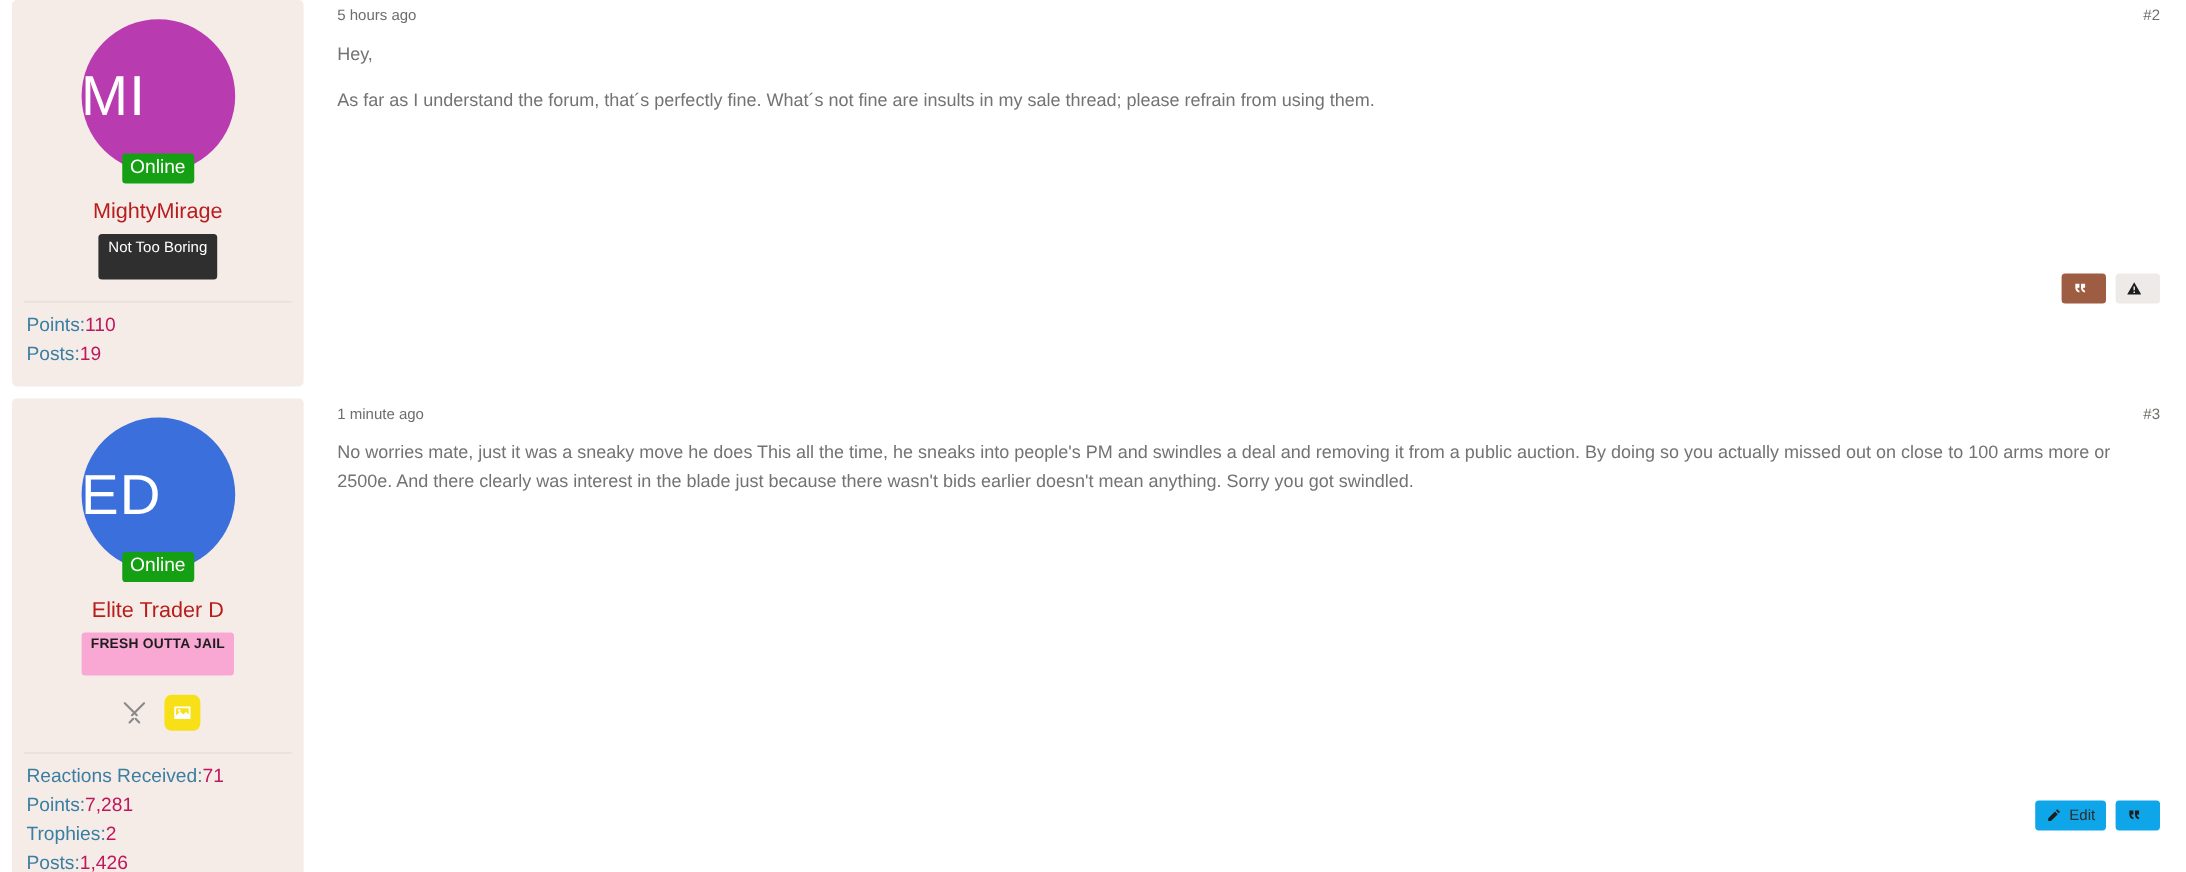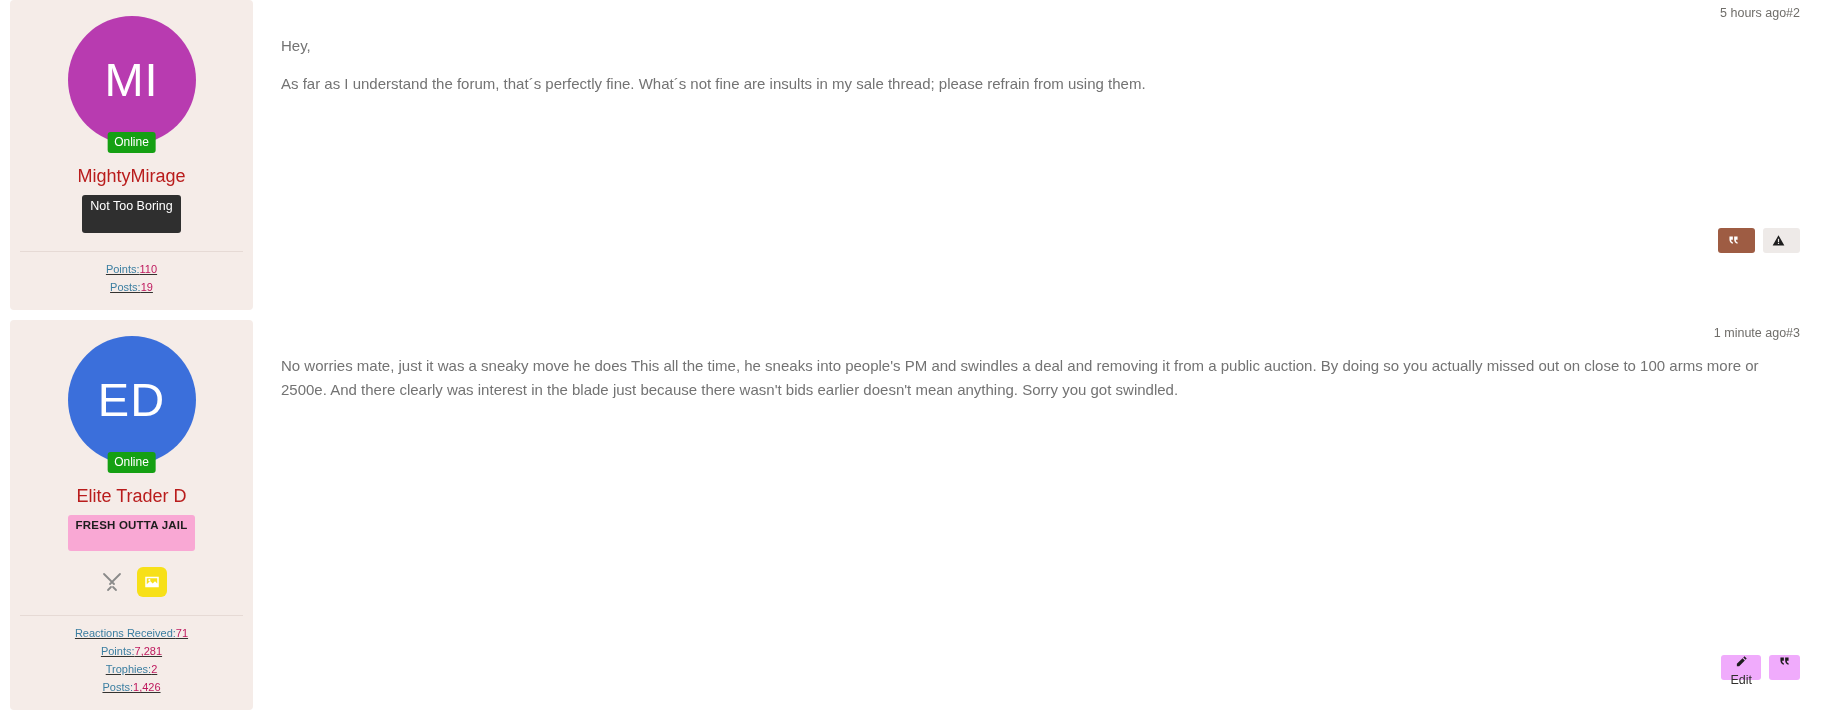--- a/index.html
+++ b/index.html
@@ -45,31 +45,31 @@
   }
   .avatar {
     width: 128px;
     height: 128px;
     border-radius: 50%;
     color: #ffffff;
     font-size: 47px;
     line-height: 128px;
     letter-spacing: 1px;
     font-weight: 400;
-    text-align: center;
+    text-align: left;
     user-select: none;
   }
   .online-badge {
     position: absolute;
     left: 50%;
     transform: translateX(-50%);
     bottom: -9px;
     background: #15a013;
     color: #fff;
-    font-size: 12px;
+    font-size: 16px;
     line-height: 1;
     padding: 4px 7px 5px 7px;
     border-radius: 3px;
     white-space: nowrap;
     margin-top: 40px;
   }
   .username {
     display: block;
     margin-top: 18px;
     font-size: 18px;
@@ -103,38 +103,37 @@
   .badge-icon.grey { background: transparent; color: #888; }
   .badge-icon.yellow { background: #f7e018; color: #ffffff; }
 
   .stats {
     margin-top: 18px;
     border-top: 1px solid #e6dad5;
     padding-top: 8px;
   }
   .stat-row {
     display: flex;
-    justify-content: center;
-    font-size: 11px;
+    justify-content: flex-start;
+    font-size: 16px;
     padding: 3px 2px;
-    text-decoration: underline;
   }
   .stat-label { color: #3b7ea1; }
   .stat-value { color: #be185d; }
 
   
   .post-main {
     flex: 1 1 auto;
     padding: 0 22px 0 28px;
     position: relative;
     min-height: 120px;
   }
   .post-head {
     display: flex;
-    justify-content: flex-end;
+    justify-content: space-between;
     align-items: baseline;
     font-size: 12.5px;
     color: #6f6d69;
     padding-top: 6px;
   }
   .post-date { color: #6f6d69; }
   .post-number { color: #6f6d69; }
 
   .post-text {
     margin-top: 14px;
@@ -161,21 +160,21 @@
     padding: 0 9px;
     border-radius: 3px;
     font-size: 12.5px;
     line-height: 1;
     border: none;
     cursor: pointer;
     font-family: "Liberation Sans", sans-serif;
   }
   .btn-quote-accent { background: #9e5c43; color: #ffffff; }
   .btn-report { background: #eeeae8; color: #2f2e2c; }
-  .btn-light { background: #f0abfc; color: #2f2e2c; flex-direction: column; }
+  .btn-light { background: #0ea5e9; color: #2f2e2c; }
   .btn svg { display: block; }
 </style>
 </head>
 <body>
 
 <div class="page">
 
   <div class="post">
 
     <div class="user-card">

